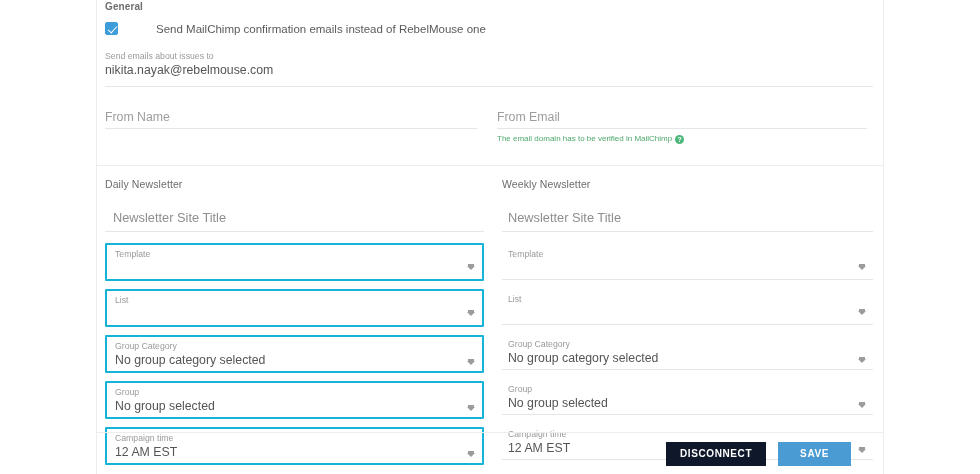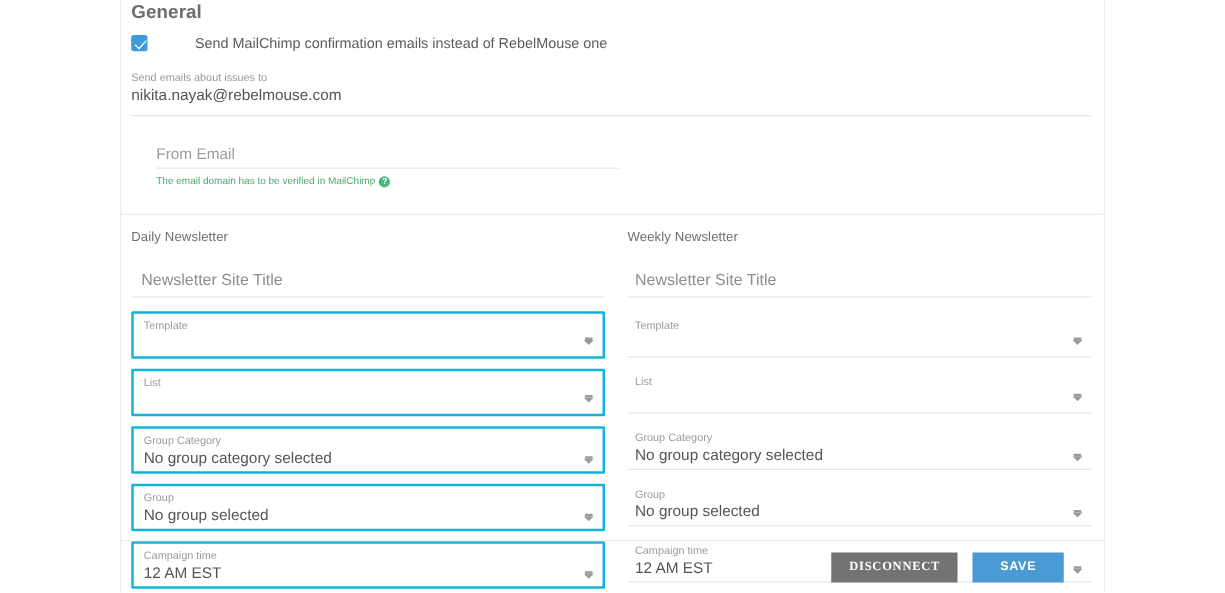--- a/index.html
+++ b/index.html
@@ -33,21 +33,21 @@
     border-left: 1px solid #ededed;
     border-right: 1px solid #ededed;
     box-sizing: border-box;
   }
 
   .section-general {
     padding: 0 10px 0 8px;
   }
 
   .section-title {
-    font-size: 15px;
+    font-size: 10px;
     color: #6d6d6d;
     font-weight: bold;
     letter-spacing: .1px;
     padding-top: 1px;
   }
 
   
   .check-row {
     display: flex;
     align-items: center;
@@ -222,21 +222,21 @@
     border: none;
     color: #ffffff;
     font-size: 10px;
     font-weight: bold;
     letter-spacing: .6px;
     height: 24px;
     padding: 0 14px;
     cursor: pointer;
     font-family: "Liberation Sans", sans-serif;
   }
-  .btn-disconnect { background: #737373; font-family: Liberation Serif, serif; }
+  .btn-disconnect { background: #0f172a; }
   .btn-save { background: #4a9bd3; margin-left: 12px; padding: 0 22px; }
 </style>
 </head>
 <body>
 
 <div class="page">
   <div class="card">
 
     <div class="section-general">
 
@@ -246,20 +246,25 @@
         <span class="cbox checked"></span>
         <span class="check-label">Send MailChimp confirmation emails instead of RebelMouse one</span>
       </div>
 
       <div class="field" style="margin-top:16px; padding-bottom:7px;">
         <div class="field-label">Send emails about issues to</div>
         <div class="field-value">nikita.nayak@rebelmouse.com</div>
       </div>
 
       <div style="display:flex; margin-top:22px;">
+        <div style="width:372px;">
+          <div class="field" style="padding-bottom:4px; height:20px;">
+            <div class="field-value placeholder">From Name</div>
+          </div>
+        </div>
         <div style="width:20px;"></div>
         <div style="width:370px;">
           <div class="field" style="padding-bottom:4px; height:20px;">
             <div class="field-value placeholder">From Email</div>
           </div>
           <div class="help-text">
             <span>The email domain has to be verified in MailChimp</span>
             <span class="help-icon">?</span>
           </div>
         </div>

